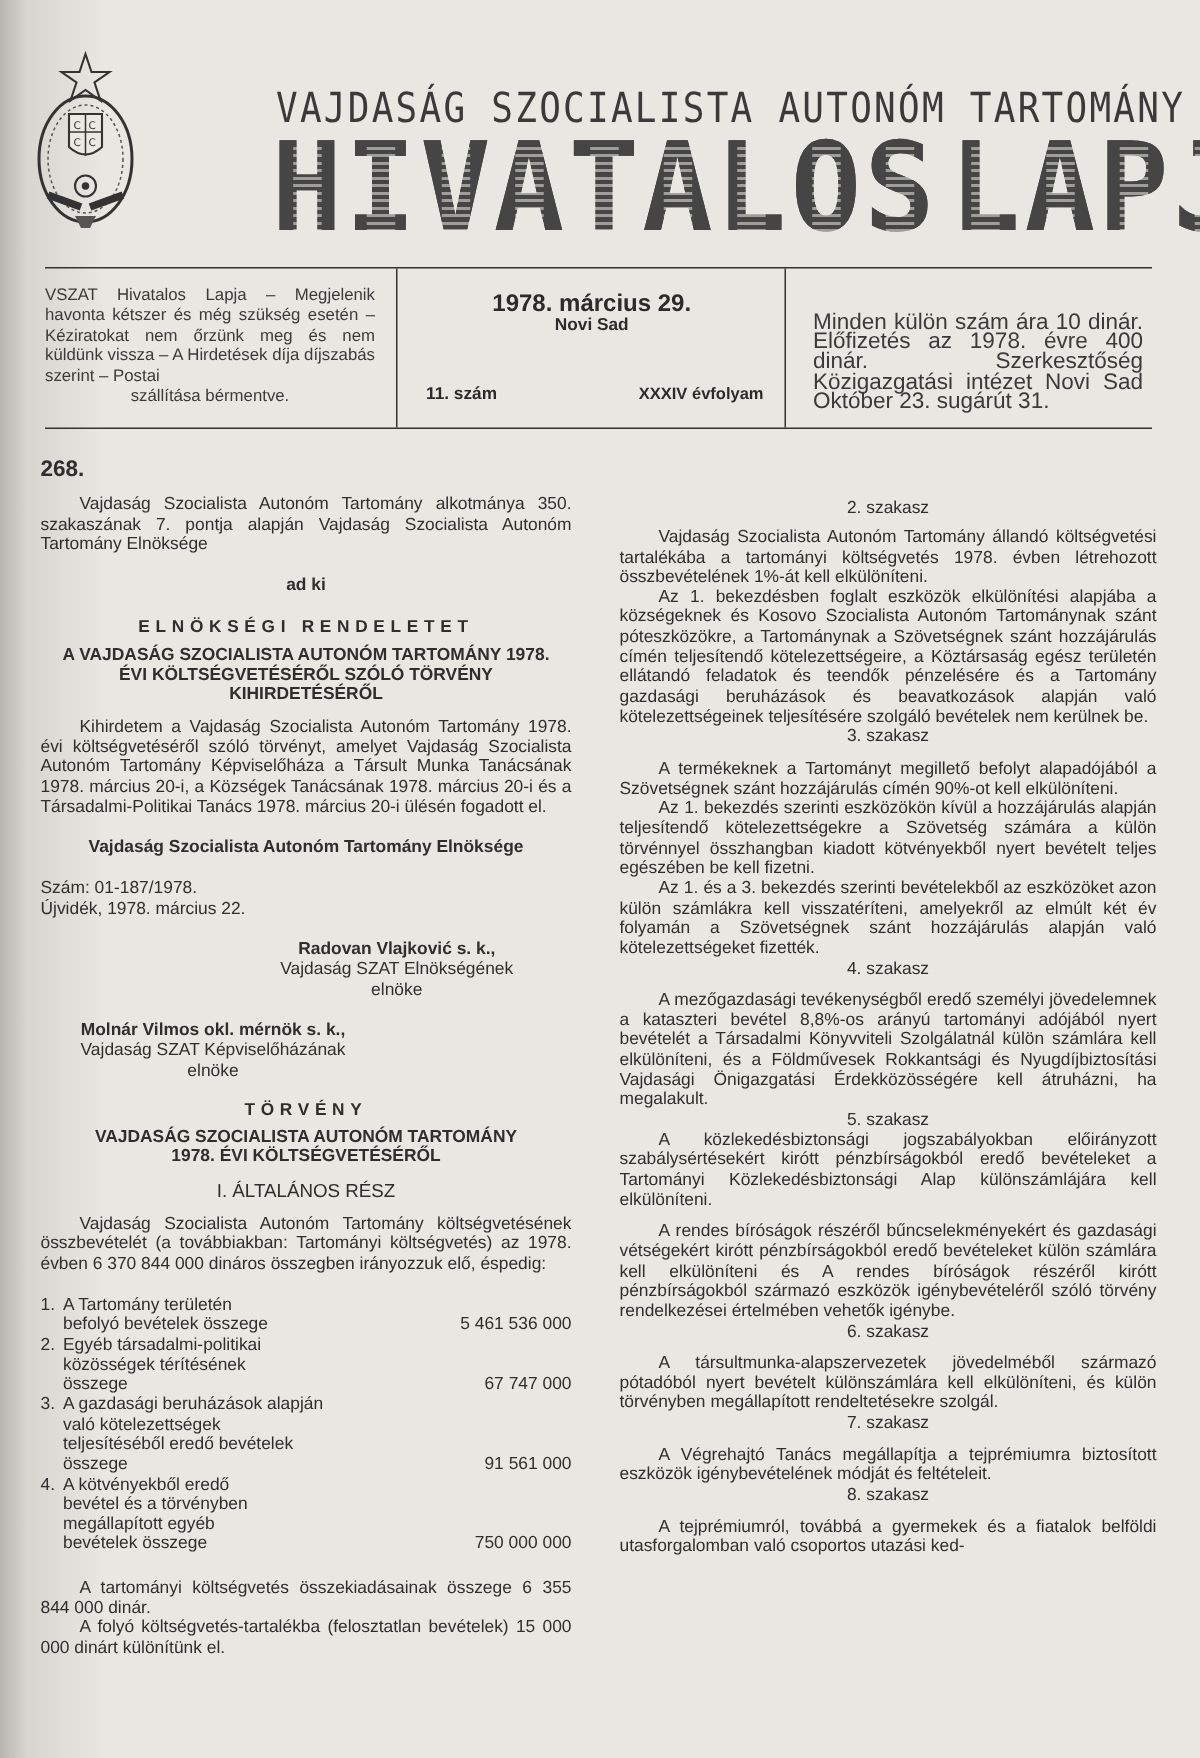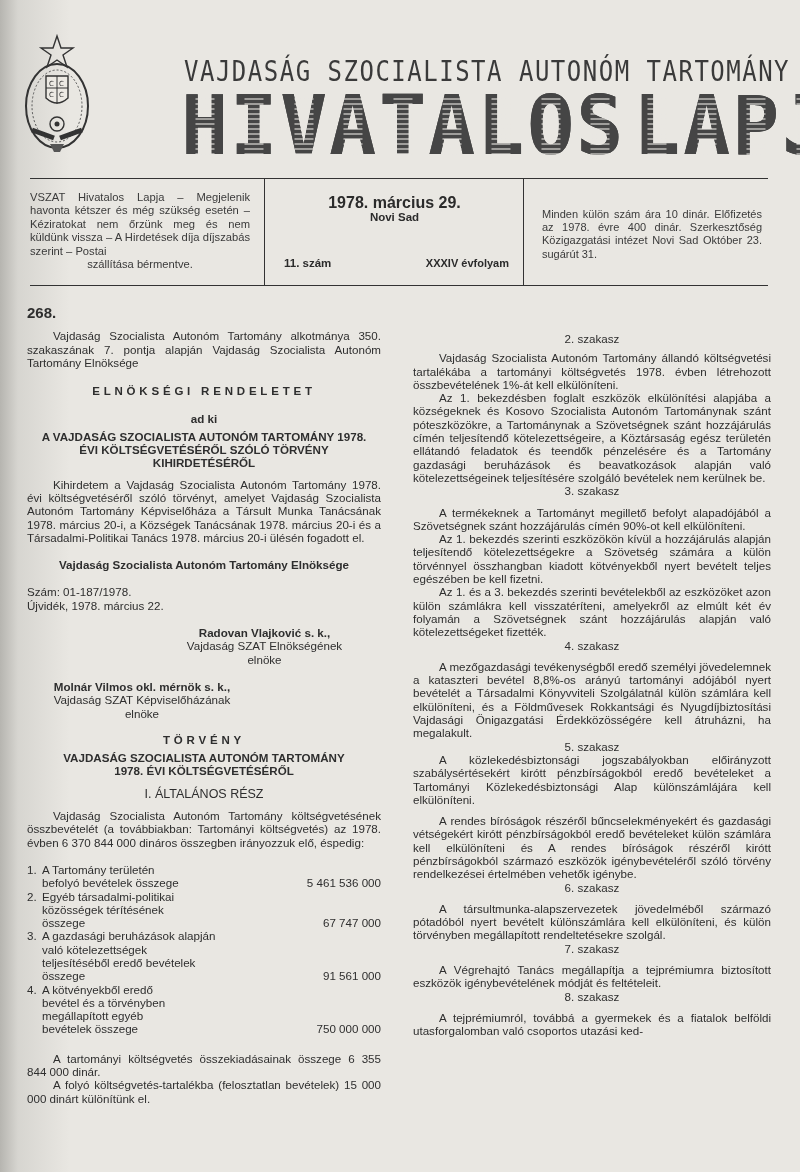--- a/index.html
+++ b/index.html
@@ -54,21 +54,21 @@
     font-size: 11.2px; line-height: 13.4px; text-align: justify; color: #3a3a3a;
   }
   .info-left .last { display: block; text-align: center; }
   .info-mid { position: absolute; left: 236px; top: 0; width: 257px; height: 106px; }
   .info-mid .date { position: absolute; top: 15px; left: 0; right: 0; text-align: center; font-weight: bold; font-size: 16px; }
   .info-mid .city { position: absolute; top: 32px; left: 0; right: 0; text-align: center; font-weight: bold; font-size: 11.5px; }
   .info-mid .issue { position: absolute; bottom: 16px; left: 18px; font-weight: bold; font-size: 11.5px; }
   .info-mid .volume { position: absolute; bottom: 16px; right: 14px; font-weight: bold; font-size: 11px; }
   .info-right {
     position: absolute; left: 512px; top: 29px; width: 220px;
-    font-size: 11px; line-height: 13.2px; text-align: justify; color: #3a3a3a;
+    font-size: 15px; line-height: 13.2px; text-align: justify; color: #3a3a3a;
   }
 
   
   .col { position: absolute; top: 300px; font-size: 11.6px; line-height: 13.3px; color: #2e2e2e; }
   .col-left { left: 27px; width: 354px; }
   .col-right { left: 413px; width: 358px; }
   p { margin: 0; text-align: justify; }
   .indent { text-indent: 26px; }
   .sec-num { font-weight: bold; font-size: 15px; margin: 6px 0 10px 0; }
   .center { text-align: center; }
@@ -142,22 +142,22 @@
       <div class="city">Novi Sad</div>
       <div class="issue">11. szám</div>
       <div class="volume">XXXIV évfolyam</div>
     </div>
     <div class="info-right">Minden külön szám ára 10 dinár. Előfizetés az 1978. évre 400 dinár. Szerkesztőség Közigazgatási intézet Novi Sad Október 23. sugárút 31.</div>
   </div>
 
   <div class="col col-left">
     <div class="sec-num">268.</div>
     <p class="indent">Vajdaság Szocialista Autonóm Tartomány alkotmánya 350. szakaszának 7. pontja alapján Vajdaság Szocialista Autonóm Tartomány Elnöksége</p>
+    <p class="center bold mt14">ad ki</p>
     <p class="center spaced mt16">ELNÖKSÉGI RENDELETET</p>
-    <p class="center bold mt14">ad ki</p>
     <p class="center bold mt4" style="padding:0 8px;">A VAJDASÁG SZOCIALISTA AUTONÓM TARTOMÁNY 1978. ÉVI KÖLTSÉGVETÉSÉRŐL SZÓLÓ TÖRVÉNY KIHIRDETÉSÉRŐL</p>
     <p class="indent mt8">Kihirdetem a Vajdaság Szocialista Autonóm Tartomány 1978. évi költségvetéséről szóló törvényt, amelyet Vajdaság Szocialista Autonóm Tartomány Képviselőháza a Társult Munka Tanácsának 1978. március 20-i, a Községek Tanácsának 1978. március 20-i és a Társadalmi-Politikai Tanács 1978. március 20-i ülésén fogadott el.</p>
     <p class="center bold mt14">Vajdaság Szocialista Autonóm Tartomány Elnöksége</p>
     <p class="mt14" style="text-align:left;">Szám: 01-187/1978.</p>
     <p style="text-align:left;">Újvidék, 1978. március 22.</p>
     <div class="sig sig-right mt14">
       <div class="bold">Radovan Vlajković s. k.,</div>
       <div>Vajdaság SZAT Elnökségének</div>
       <div>elnöke</div>
     </div>

